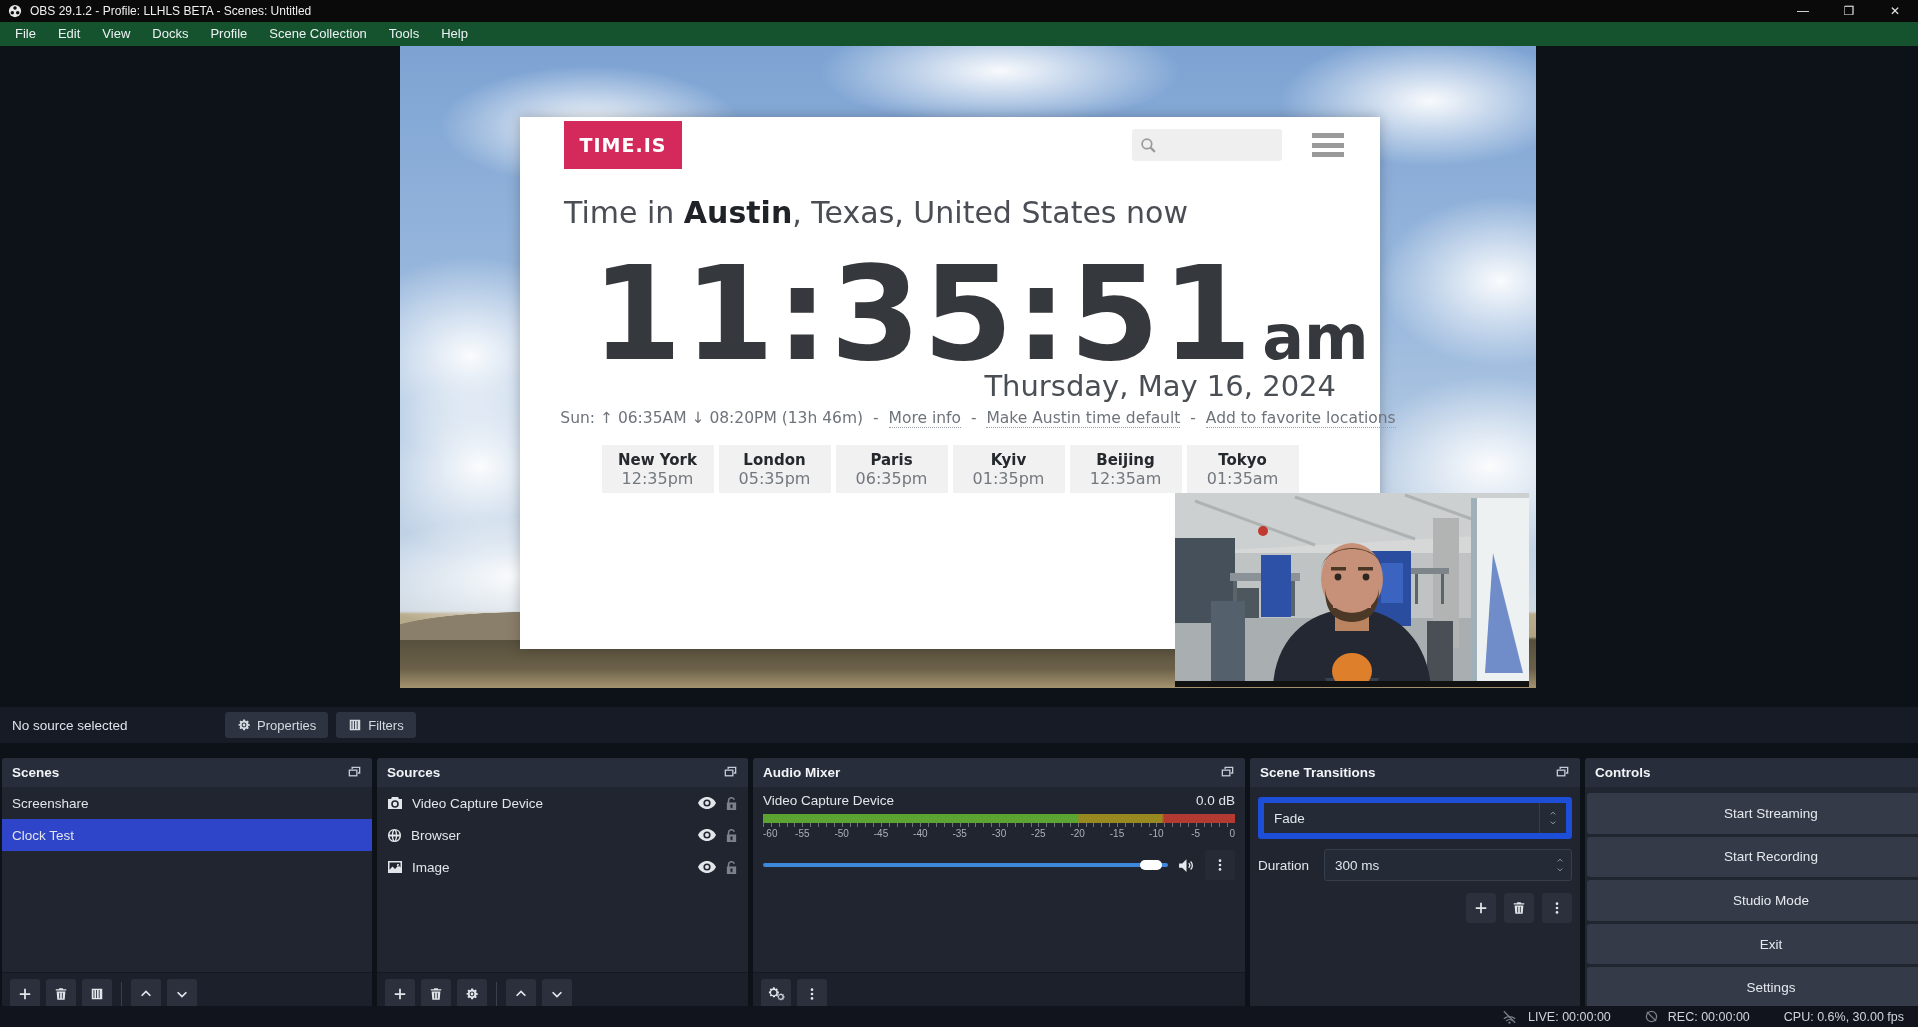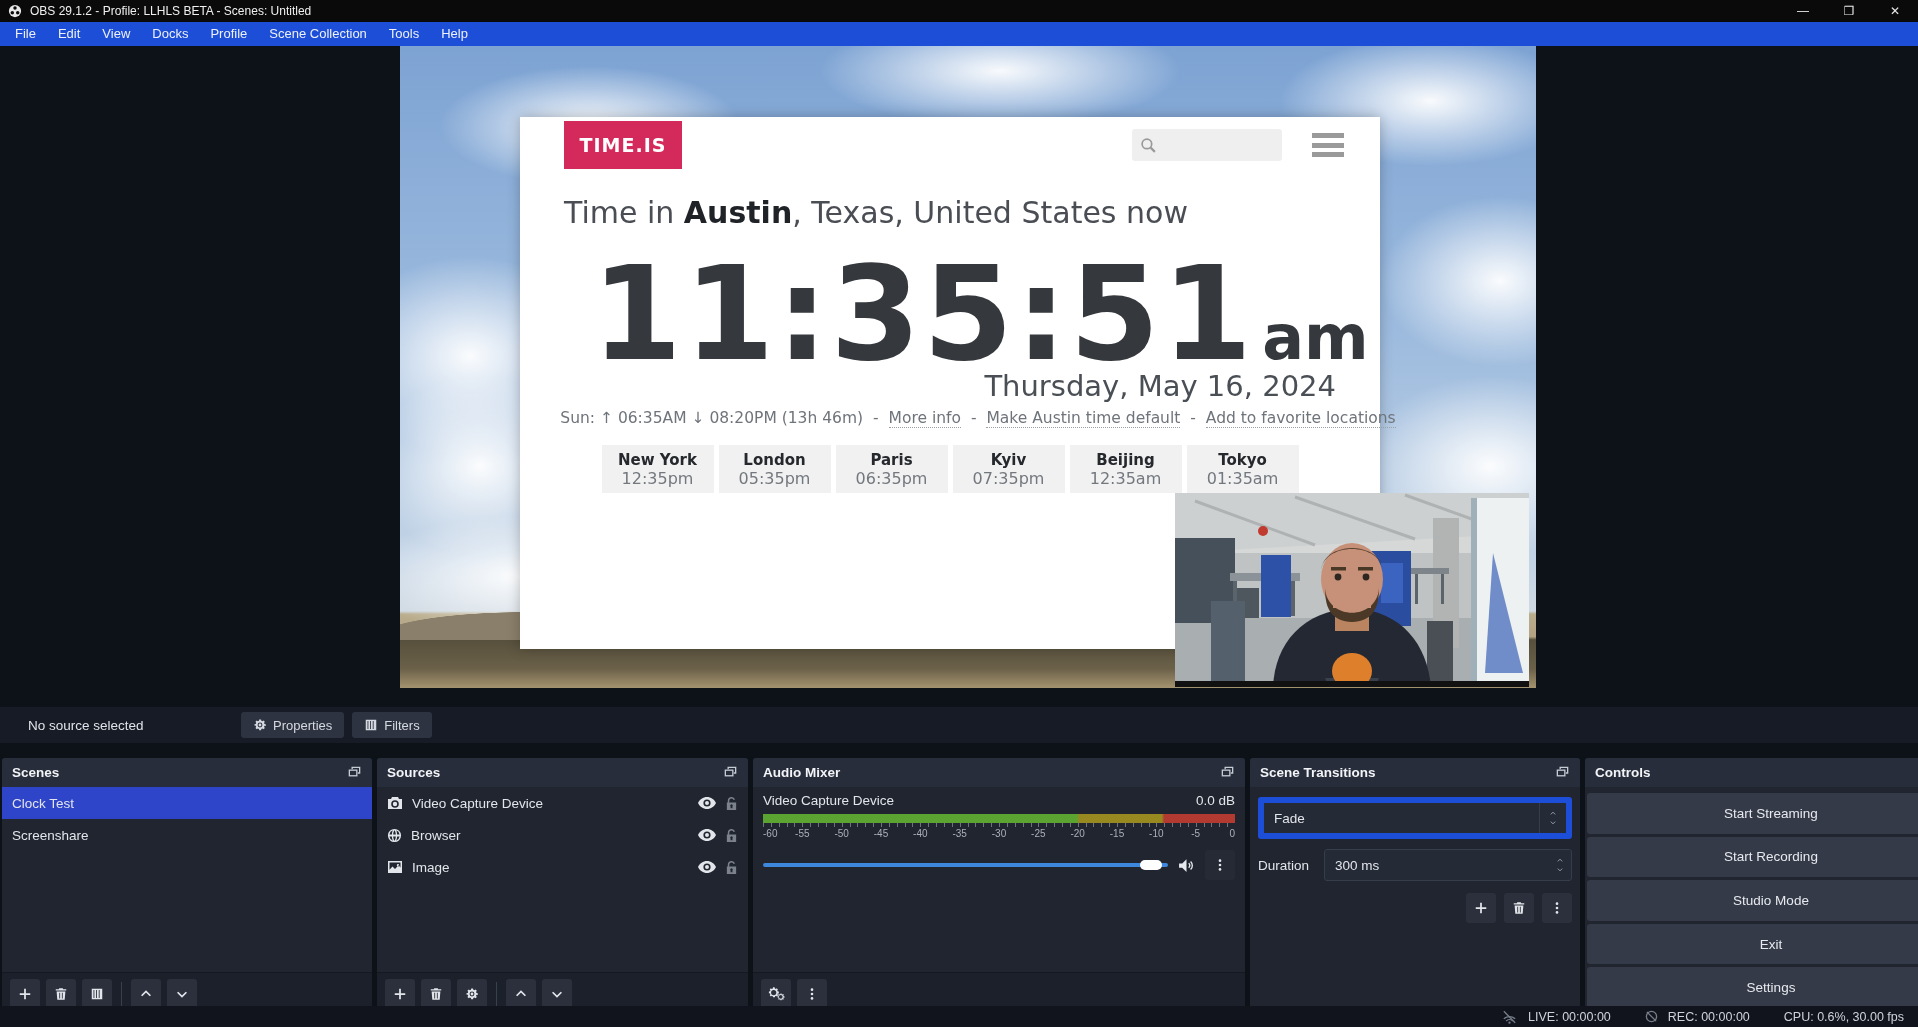--- a/index.html
+++ b/index.html
@@ -7,21 +7,21 @@
        font-family:"Liberation Sans",sans-serif;color:#e6e9ee;background:#0d1118;}
 
   
   .titlebar{position:absolute;left:0;top:0;width:100%;height:22px;background:#0a0a0a;
             display:flex;align-items:center;gap:8px;padding-left:8px;box-sizing:border-box;}
   .titlebar .ttl{font-size:12px;color:#f0f0f0;}
   .wincontrols{position:absolute;right:0;top:0;height:22px;display:flex;}
   .winbtn{width:46px;height:22px;display:flex;align-items:center;justify-content:center;color:#e8e8e8;font-size:12px;}
 
   
-  .menubar{position:absolute;left:0;top:22px;width:100%;height:24px;background:#1d4ed8;
+  .menubar{position:absolute;left:0;top:22px;width:100%;height:24px;background:#14532d;
            display:flex;align-items:center;padding-left:4px;box-sizing:border-box;}
   .menuitem{padding:0 11px;font-size:13px;color:#eef1f5;line-height:24px;}
 
   
   .preview{position:absolute;left:0;top:46px;width:100%;height:660px;background:#0d1118;}
   .scene{position:absolute;left:400px;top:0;width:1136px;height:642px;overflow:hidden;
          background:linear-gradient(180deg,#7da3d3 0%,#9dbbde 45%,#c3d4e6 80%,#cfd9e2 88%,
                     #b9ad8d 88.5%,#b3a383 92%,#57503c 92.5%,#6b6149 97%,#a4936f 100%);}
   .cloud{position:absolute;border-radius:50%;background:radial-gradient(closest-side,rgba(255,255,255,.95),rgba(255,255,255,0));}
   .mountain{position:absolute;left:0;bottom:48px;width:420px;height:46px;
@@ -49,21 +49,21 @@
   .tclocks{position:absolute;left:0;top:328px;width:100%;display:flex;justify-content:center;gap:5px;}
   .tclock{width:112px;height:48px;background:#f1f1f1;text-align:center;padding-top:6px;box-sizing:border-box;}
   .tclock .c{font-weight:bold;font-size:15px;color:#25282c;}
   .tclock .t{font-size:16px;color:#73787e;}
 
   
   .webcam{position:absolute;left:775px;top:447px;width:354px;height:194px;background:#9fa4a6;overflow:hidden;}
 
   
   .srcbar{position:absolute;left:0;top:707px;width:100%;height:36px;background:#161b26;
-          display:flex;align-items:center;padding-left:28px;box-sizing:border-box;gap:8px;}
+          display:flex;align-items:center;padding-left:12px;box-sizing:border-box;gap:8px;}
   .srcbar .status{font-size:13.5px;color:#dfe3e9;width:205px;}
   .tbtn{height:26px;background:#2d3340;border-radius:3px;color:#d5d9e0;font-size:13px;
         display:flex;align-items:center;gap:6px;padding:0 12px;}
 
   
   .docks{position:absolute;left:0;top:750px;width:100%;height:256px;}
   .panel{position:absolute;top:8px;height:256px;background:#20252f;border-radius:3px 3px 0 0;overflow:hidden;}
   .phead{height:29px;background:#272d3a;display:flex;align-items:center;justify-content:space-between;
          padding:0 10px;font-size:13.5px;font-weight:bold;color:#f2f4f7;}
   .pscenes{left:2px;width:370px;} .psources{left:377px;width:371px;}
@@ -273,21 +273,21 @@
           <div class="tclock">
               <div class="c">London</div>
               <div class="t">05:35pm</div>
             </div>
           <div class="tclock">
               <div class="c">Paris</div>
               <div class="t">06:35pm</div>
             </div>
           <div class="tclock">
               <div class="c">Kyiv</div>
-              <div class="t">07:35pm</div>
+              <div class="t">01:35pm</div>
             </div>
           <div class="tclock">
               <div class="c">Beijing</div>
               <div class="t">12:35am</div>
             </div>
           <div class="tclock">
               <div class="c">Tokyo</div>
               <div class="t">01:35am</div>
             </div>
         </div>
@@ -360,25 +360,25 @@
   <div class="docks">
 
     <section class="panel pscenes">
       <div class="phead">
         <span>Scenes</span>
         <svg class="ic" width="15" height="15" style="color:#c6cbd4">
             <use href="#i-popout"></use>
           </svg>
       </div>
       <div class="list">
+        <div class="srow">
+            <span>Screenshare</span>
+          </div>
         <div class="srow sel">
             <span>Clock Test</span>
-          </div>
-        <div class="srow">
-            <span>Screenshare</span>
           </div>
       </div>
       <div class="ptoolbar">
         <div class="iconbtn">
             <svg class="ic" width="14" height="14">
               <use href="#i-plus"></use>
             </svg>
           </div>
         <div class="iconbtn">
             <svg class="ic" width="14" height="14">

